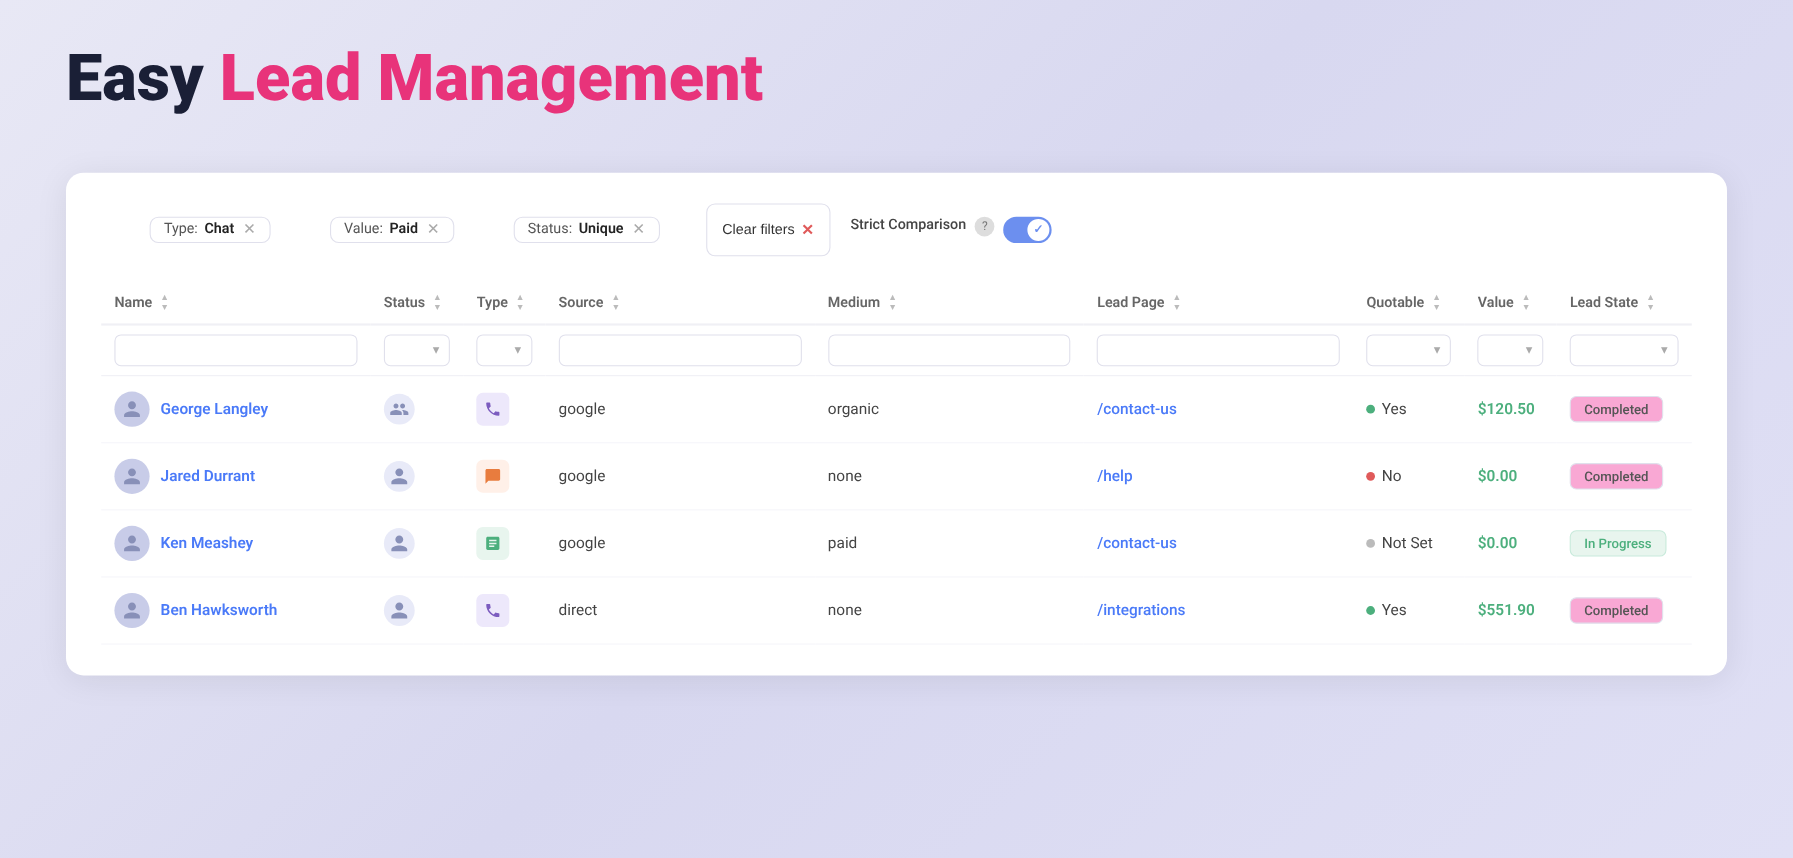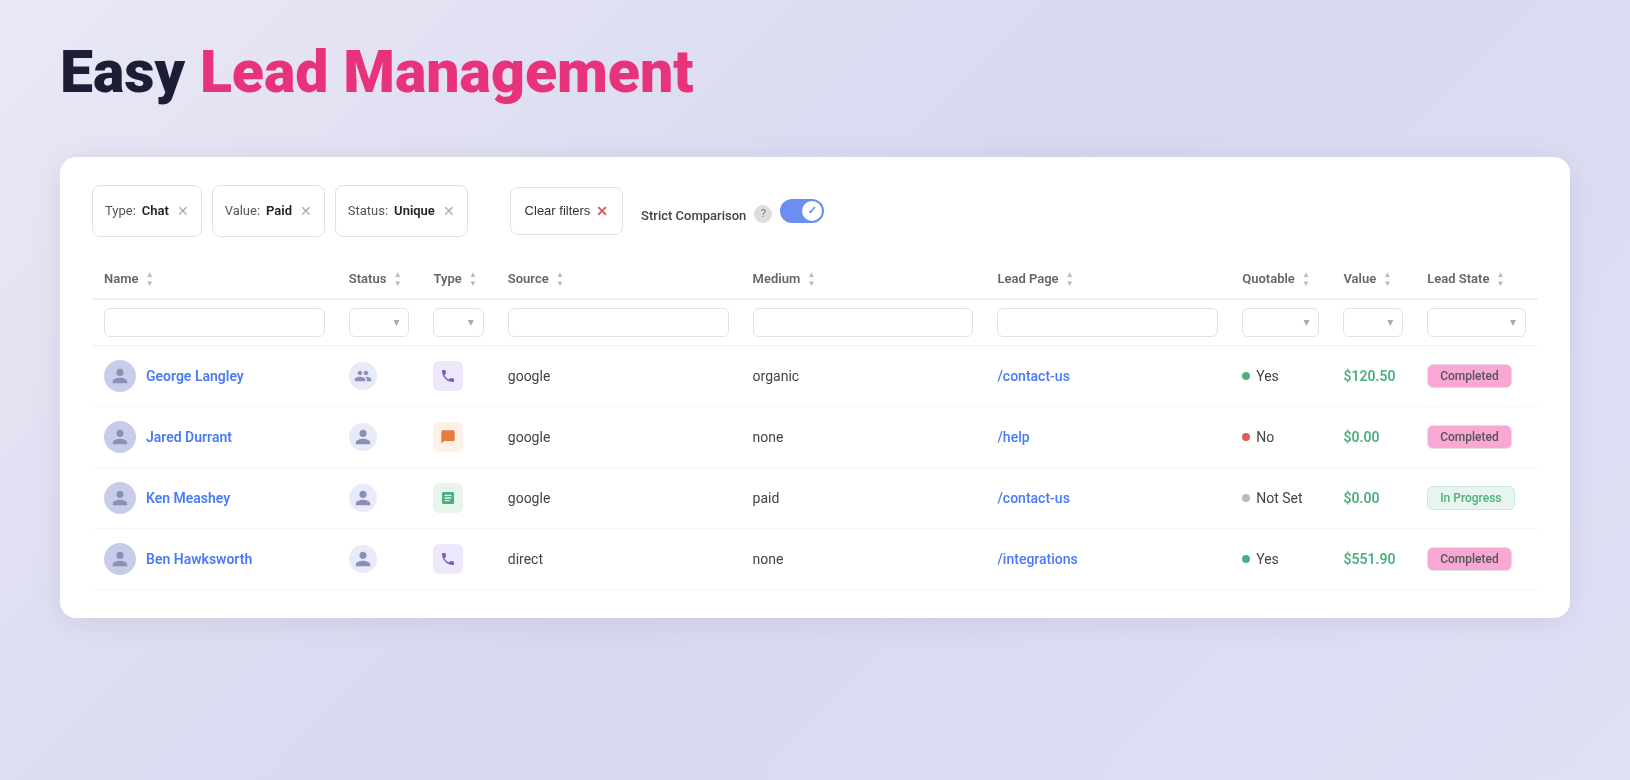--- a/index.html
+++ b/index.html
@@ -77,22 +77,23 @@
     .filter-chip {
       display: flex;
       align-items: center;
       gap: 6px;
       background: #fff;
       border: 1px solid #e0e0ec;
       border-radius: 8px;
       padding: 6px 12px;
       font-size: 13px;
       color: #333;
-      height: 52px;
+      height: 24px;
       cursor: pointer;
+      margin-left: 44px;
     }
 
     .filter-chip .chip-label {
       font-weight: 400;
       color: #555;
     }
 
     .filter-chip .chip-value {
       font-weight: 600;
       color: #222;
@@ -122,21 +123,21 @@
     }
 
     .clear-filters-btn .close-x {
       color: #e05a5a;
       font-size: 14px;
       font-weight: 700;
     }
 
     .strict-comparison {
       display: flex;
-      align-items: flex-end;
+      align-items: flex-start;
       gap: 8px;
       margin-left: 8px;
     }
 
     .strict-label {
       font-size: 13px;
       color: #444;
       font-weight: 500;
     }
 

